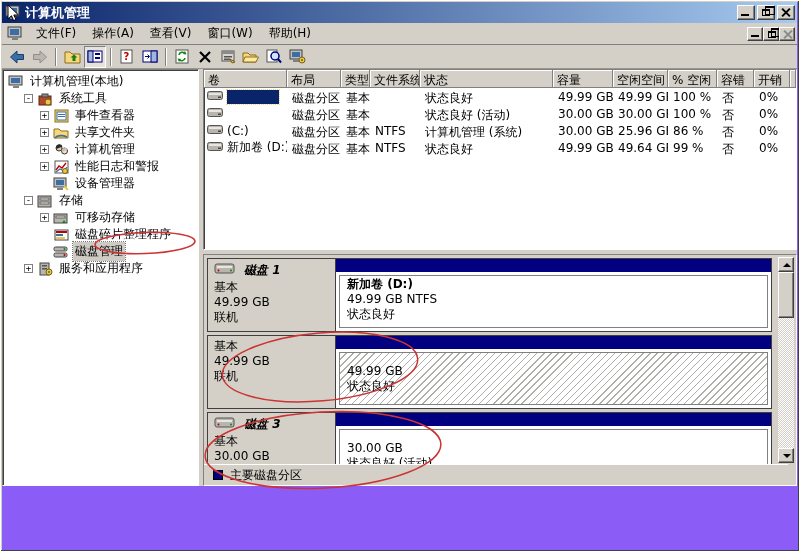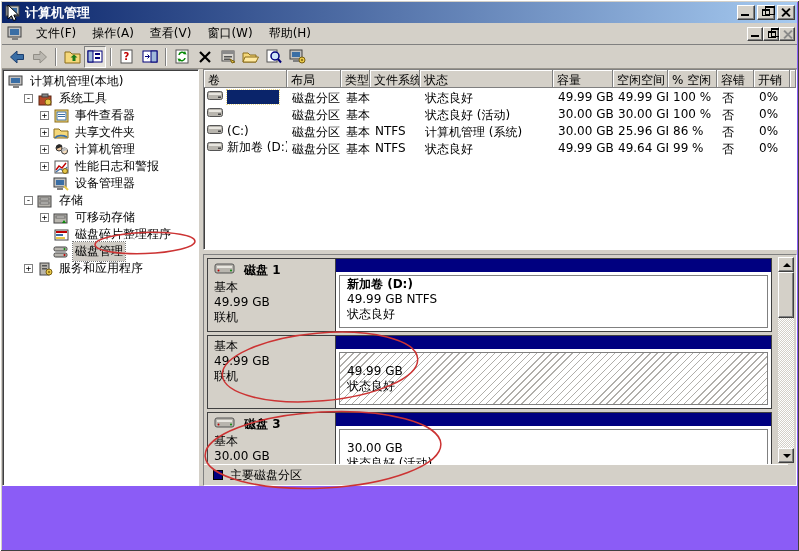--- a/index.html
+++ b/index.html
@@ -71,21 +71,21 @@
   .selbox { display:inline-block; min-width:52px; height:14px; background:#0a246a; outline:1px dotted #e8d88a; color:#fff; }
   .drive-ic { flex:none; }
 
   
   .hsplit { height:4px; background:#d4d0c8; cursor:ns-resize; }
   .disk-panel { position:relative; flex:1; background:#d4d0c8; border:1px solid;
     border-color:#808080 #fff #fff #808080; overflow:hidden; }
   .disk-rows { position:absolute; left:3px; right:24px; top:3px; }
   .disk-row { display:flex; height:74px; margin-bottom:3px; border:1px solid #404040; background:#d4d0c8; }
   .disk-label { width:128px; flex:none; border-right:1px solid #404040; padding:3px 4px 0 6px; line-height:15px; }
-  .dl-top { display:flex; align-items:center; gap:8px; font-weight:bold; margin-bottom:1px; }
+  .dl-top { display:flex; align-items:center; gap:8px; font-weight:bold; margin-bottom:1px;font-style:italic; }
   .disk-bar { flex:1; position:relative; background:#fff; min-width:0; }
   .strip { position:absolute; left:0; right:0; top:0; height:13px; background:#000080; }
   .vol-box { position:absolute; left:3px; right:3px; top:16px; bottom:3px; border:1px solid #808080;
     background:#fff; padding:1px 7px; line-height:15px; display:flex; flex-direction:column; }
   .vol-box.mid { justify-content:center; }
   .vol-box .vname { font-weight:bold; }
   .vol-box .vname:empty { display:none; }
   .vol-box.hatched { background:repeating-linear-gradient(135deg,#ffffff 0 4px,#b0aeaa 4px 5px); }
 
   

